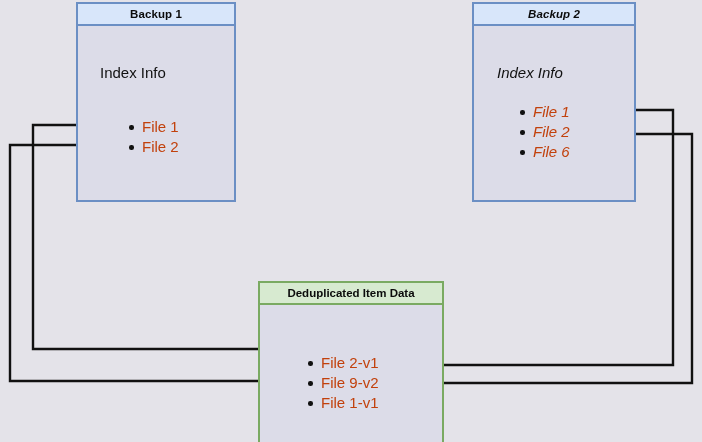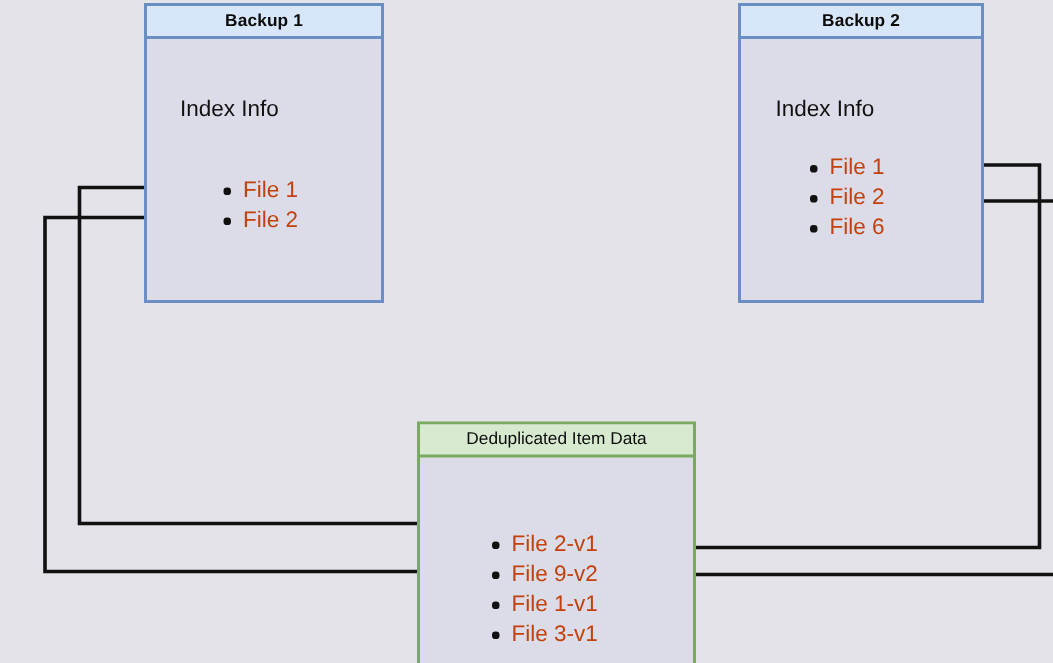--- a/index.html
+++ b/index.html
@@ -3,21 +3,21 @@
 <meta charset="utf-8">
 <style>
   html,body{margin:0;padding:0;}
   body{
     width:702px;height:442px;
     background:#e4e3e9;
     font-family:"Liberation Sans", sans-serif;
     overflow:hidden;
     position:relative;
   }
-  #canvas{position:absolute;left:0;top:0;width:662px;height:442px;margin-left:20px;}
+  #canvas{position:absolute;left:0;top:0;width:662px;height:442px;}
 
   .box{position:absolute;box-sizing:border-box;}
 
   
   .box-blue{border:2px solid #6b8fc4;background:#dcdce8;}
   .box-blue .hdr{
     box-sizing:border-box;
     height:22px;
     background:#d8e6fa;
     border-bottom:2px solid #6b8fc4;
@@ -28,21 +28,21 @@
   .box-blue .body{position:relative;height:calc(100% - 22px);}
 
   
   .box-green{border:2px solid #7aaa62;background:#dcdce8;}
   .box-green .hdr{
     box-sizing:border-box;
     height:22px;
     background:#d7ead0;
     border-bottom:2px solid #7aaa62;
     display:flex;align-items:center;justify-content:center;
-    font-size:11.5px;font-weight:normal;color:#0b0b0b;
+    font-size:11.5px;font-weight:bold;color:#0b0b0b;
   }
   .box-green .body{position:relative;height:calc(100% - 22px);}
 
   .index-label{
     position:absolute;
     font-size:15px;color:#111;white-space:nowrap;text-align:center;
   }
 
   .bullets{position:absolute;margin:0;padding:0;list-style:none;}
   .bullets li{
@@ -87,37 +87,36 @@
     <div class="hdr">Backup 1</div>
     <div class="body">
       <div class="index-label" style="left:22px;top:38px;">Index Info</div>
       <ul class="bullets" style="left:48px;top:91px;">
         <li>File 1</li>
         <li>File 2</li>
       </ul>
     </div>
   </div>
 
-  <div class="box box-blue" style="left:472px;top:2px;width:164px;height:200px;">
+  <div class="box box-blue" style="left:472px;top:2px;width:164px;height:200px;font-style:italic;">
     <div class="hdr">Backup 2</div>
     <div class="body">
       <div class="index-label" style="left:23px;top:38px;">Index Info</div>
       <ul class="bullets" style="left:43px;top:76px;">
         <li>File 1</li>
         <li>File 2</li>
         <li>File 6</li>
       </ul>
     </div>
   </div>
 
   <div class="box box-green" style="left:258px;top:281px;width:186px;height:168px;">
     <div class="hdr">Deduplicated Item Data</div>
     <div class="body">
       <ul class="bullets" style="left:45px;top:48px;">
         <li>File 2-v1</li>
         <li>File 9-v2</li>
         <li>File 1-v1</li>
-        <li>File 3-v1</li>
       </ul>
     </div>
   </div>
 
 </div>
 
 </body></html>

